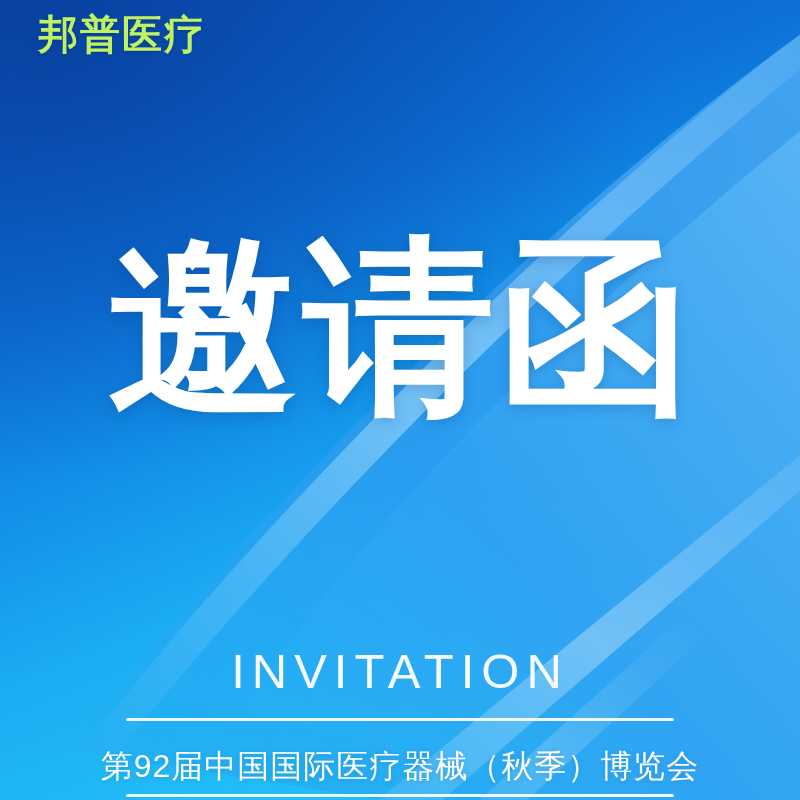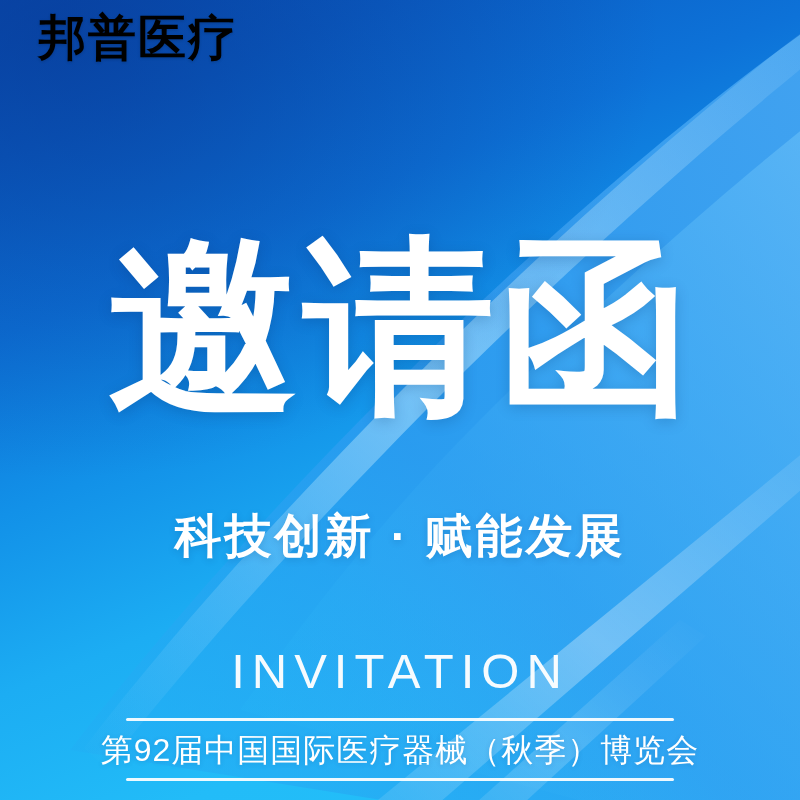--- a/index.html
+++ b/index.html
@@ -63,22 +63,22 @@
     z-index: 6;
   }
   .brand-logo {
     position: relative;
     width: 78px;
     height: 80px;
     flex: 0 0 auto;
   }
   .brand-logo svg { display: block; width: 78px; height: 80px; }
   .brand-name {
-    color: #000000;
-    font-size: 48px;
+    color: #bef264;
+    font-size: 40px;
     font-weight: 700;
     letter-spacing: 2px;
     line-height: 1;
     text-shadow: 0 1px 3px rgba(0,0,0,0.18);
     white-space: nowrap;
   }
 
   
   .title-wrap {
     position: absolute;
@@ -147,21 +147,21 @@
     height: 3px;
     background: rgba(255,255,255,0.92);
     border-radius: 2px;
   }
   .event-name {
     color: #ffffff;
     font-size: 32px;
     font-weight: 500;
     letter-spacing: 1px;
     line-height: 1;
-    padding: 13px 0 12px 0;
+    padding: 29px 0 12px 0;
     white-space: nowrap;
     text-shadow: 0 1px 5px rgba(4,48,110,0.16);
   }
 </style>
 </head>
 <body>
 
 <div class="poster">
 
   <div class="bg-base"></div>
@@ -207,21 +207,20 @@
   <div class="bg-vignette"></div>
 
   <div class="brand">
     <div class="brand-name">邦普医疗</div>
   </div>
 
   <div class="title-wrap">
     <h1 class="main-title">邀请函</h1>
   </div>
 
-  <div class="subtitle">科技创新 · 赋能发展</div>
 
   <div class="invitation-en">INVITATION</div>
 
   <div class="footer">
     <div class="rule"></div>
     <div class="event-name">第92届中国国际医疗器械（秋季）博览会</div>
     <div class="rule"></div>
   </div>
 
 </div>

